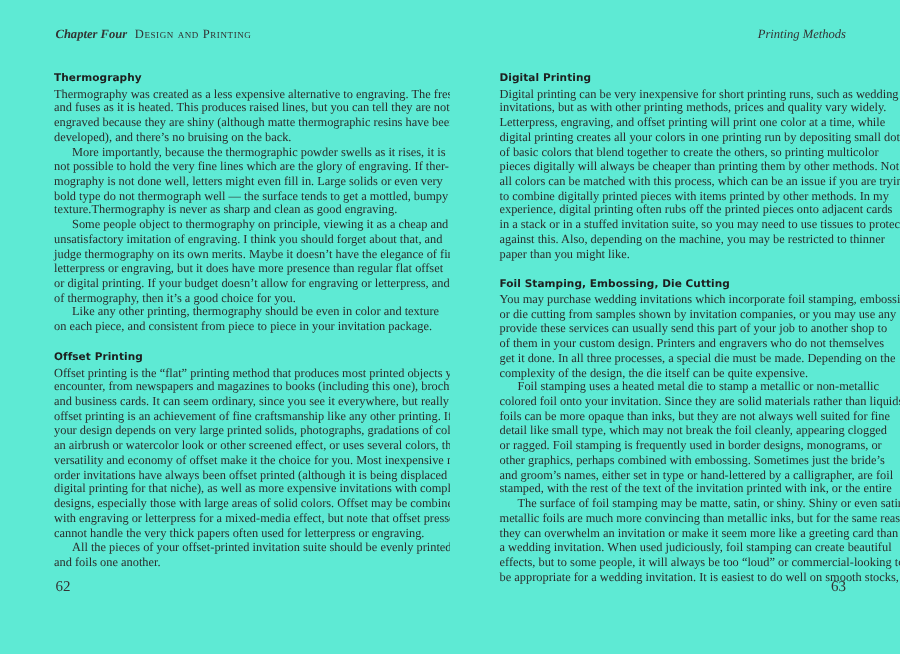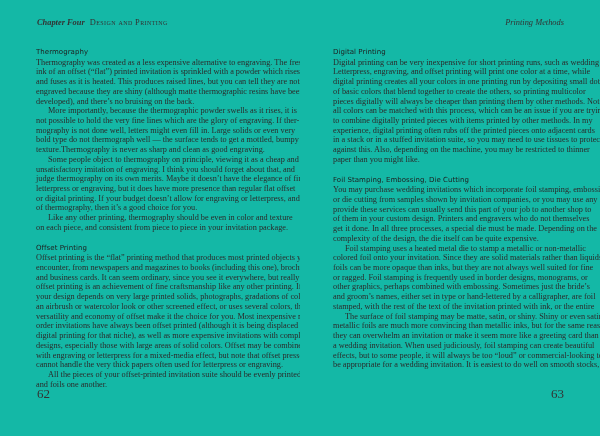--- a/index.html
+++ b/index.html
@@ -13,21 +13,21 @@
       position: relative;
       overflow: hidden;
       font-family: "Liberation Serif", "DejaVu Serif", serif;
       color: #2a2a2a;
     }
     .page {
       position: absolute;
       top: 0;
       height: 436px;
       width: 300px;
-      background: #14b8a6;
+      background: #5eead4;
     }
     .page-left { left: 0; }
     .page-right { left: 300px; }
 
     .running-head {
       position: absolute;
       top: 18px;
       font-size: 8.4px;
       color: #333;
       white-space: nowrap;
@@ -45,21 +45,21 @@
     .text-block {
       position: absolute;
       top: 48px;
       width: 230px;
     }
     .page-left .text-block { left: 36px; }
     .page-right .text-block { left: 33px; }
 
     .section-heading {
       font-family: "DejaVu Sans", "Liberation Sans", sans-serif;
-      font-weight: normal;
+      font-weight: bold;
       font-size: 7px;
       line-height: 9.7px;
       height: 9.7px;
       color: #1e1e1e;
       letter-spacing: 0.05px;
       white-space: nowrap;
     }
     .line {
       font-size: 8.25px;
       line-height: 9.72px;
@@ -69,40 +69,39 @@
       text-align-last: justify;
       color: #2b2b2b;
     }
     .line.last { text-align-last: left; }
     .line.indent { text-indent: 12px; }
     .gap { height: 11px; }
 
     .folio {
       position: absolute;
       top: 386px;
-      font-size: 13px;
+      font-size: 10px;
       color: #333;
     }
     .page-left .folio { left: 37px; }
     .page-right .folio { right: 36px; }
   </style>
 </head>
 <body>
 
 <div class="page page-left">
   <div class="running-head">
     <span class="rh-chapter">Chapter Four</span>
     <span class="rh-title">Design and Printing</span>
   </div>
   <div class="text-block" id="left-body">
       <div>
         <div class="section-heading">Thermography</div>
         <div>
           <div class="line">Thermography was created as a less expensive alternative to engraving. The fresh</div>
-          <div class="line">ink of an offset (“flat”) printed invitation is sprinkled with a powder which rises</div>
           <div class="line">and fuses as it is heated. This produces raised lines, but you can tell they are not</div>
           <div class="line">engraved because they are shiny (although matte thermographic resins have been</div>
           <div class="line last">developed), and there’s no bruising on the back.</div>
         </div>
         <div>
           <div class="line indent">More importantly, because the thermographic powder swells as it rises, it is</div>
           <div class="line">not possible to hold the very fine lines which are the glory of engraving. If ther-</div>
           <div class="line">mography is not done well, letters might even fill in. Large solids or even very</div>
           <div class="line">bold type do not thermograph well — the surface tends to get a mottled, bumpy</div>
           <div class="line last">texture.Thermography is never as sharp and clean as good engraving.</div>
@@ -146,20 +145,21 @@
   <div class="folio">62</div>
 </div>
 
 <div class="page page-right">
   <div class="running-head rh-right">Printing Methods</div>
   <div class="text-block" id="right-body">
       <div>
         <div class="section-heading">Digital Printing</div>
         <div>
           <div class="line">Digital printing can be very inexpensive for short printing runs, such as wedding</div>
+          <div class="line">invitations, but as with other printing methods, prices and quality vary widely.</div>
           <div class="line">Letterpress, engraving, and offset printing will print one color at a time, while</div>
           <div class="line">digital printing creates all your colors in one printing run by depositing small dots</div>
           <div class="line">of basic colors that blend together to create the others, so printing multicolor</div>
           <div class="line">pieces digitally will always be cheaper than printing them by other methods. Not</div>
           <div class="line">all colors can be matched with this process, which can be an issue if you are trying</div>
           <div class="line">to combine digitally printed pieces with items printed by other methods. In my</div>
           <div class="line">experience, digital printing often rubs off the printed pieces onto adjacent cards</div>
           <div class="line">in a stack or in a stuffed invitation suite, so you may need to use tissues to protect</div>
           <div class="line">against this. Also, depending on the machine, you may be restricted to thinner</div>
           <div class="line last">paper than you might like.</div>
@@ -173,20 +173,21 @@
           <div class="line">or die cutting from samples shown by invitation companies, or you may use any</div>
           <div class="line">provide these services can usually send this part of your job to another shop to</div>
           <div class="line">of them in your custom design. Printers and engravers who do not themselves</div>
           <div class="line">get it done. In all three processes, a special die must be made. Depending on the</div>
           <div class="line last">complexity of the design, the die itself can be quite expensive.</div>
         </div>
         <div>
           <div class="line indent">Foil stamping uses a heated metal die to stamp a metallic or non-metallic</div>
           <div class="line">colored foil onto your invitation. Since they are solid materials rather than liquids,</div>
           <div class="line">foils can be more opaque than inks, but they are not always well suited for fine</div>
+          <div class="line">detail like small type, which may not break the foil cleanly, appearing clogged</div>
           <div class="line">or ragged. Foil stamping is frequently used in border designs, monograms, or</div>
           <div class="line">other graphics, perhaps combined with embossing. Sometimes just the bride’s</div>
           <div class="line">and groom’s names, either set in type or hand-lettered by a calligrapher, are foil</div>
           <div class="line">stamped, with the rest of the text of the invitation printed with ink, or the entire</div>
         </div>
         <div>
           <div class="line indent">The surface of foil stamping may be matte, satin, or shiny. Shiny or even satin</div>
           <div class="line">metallic foils are much more convincing than metallic inks, but for the same reason</div>
           <div class="line">they can overwhelm an invitation or make it seem more like a greeting card than</div>
           <div class="line">a wedding invitation. When used judiciously, foil stamping can create beautiful</div>

